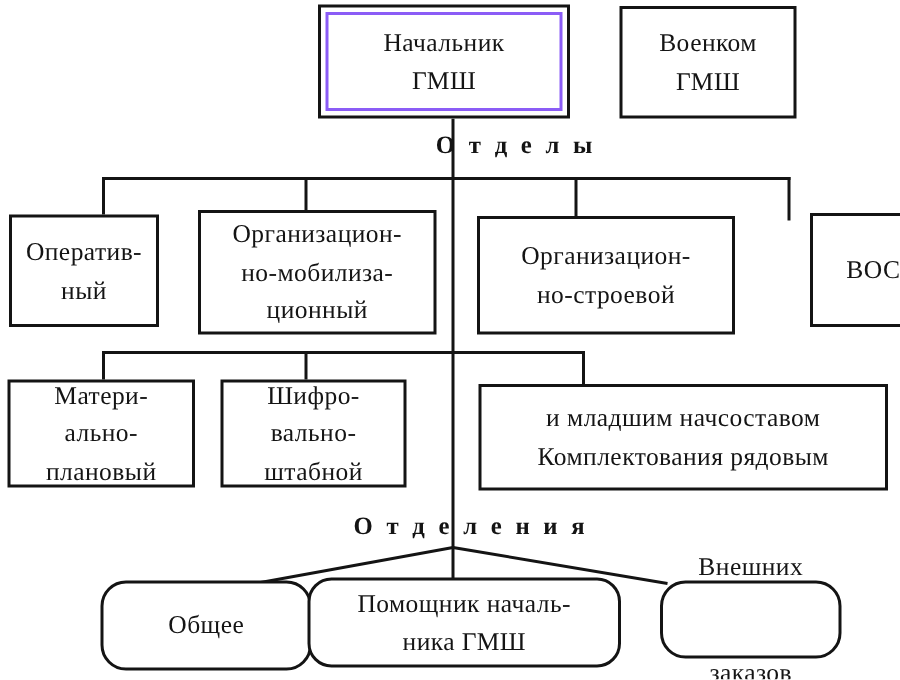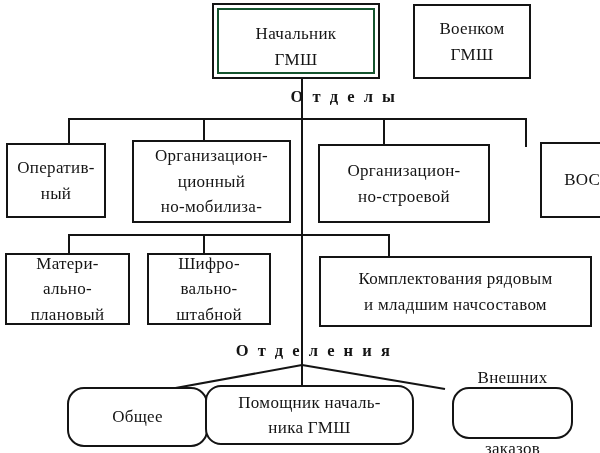--- a/index.html
+++ b/index.html
@@ -37,25 +37,25 @@
     line-height: 1.5;
     letter-spacing: 0.3px;
   }
   .box .ln { white-space: nowrap; }
   .box.double-outer {
     padding: 0;
   }
   .box.double-outer .double-inner {
     position: absolute;
     inset: 3px;
-    border: 2px solid #14532d;
+    border: 2px solid #8b5cf6;
     display: flex;
     flex-direction: column;
     align-items: center;
-    justify-content: flex-end;
+    justify-content: center;
     font-family: Liberation Serif, serif;
   }
   .box.rounded {
     border-radius: 17px;
   }
   .section-label {
     position: absolute;
     z-index: 2;
     left: 0;
     width: 600px;
@@ -74,21 +74,21 @@
   #box-operational  { left: 6px;   top: 143px; width: 100px; height: 75px; }
   #box-orgmob       { left: 132px; top: 140px; width: 159px; height: 83px; }
   #box-orgstroy     { left: 318px; top: 144px; width: 172px; height: 79px; }
   #box-voso         { left: 495px; top: 142px; width: 97px;  height: 76px; margin-left: 45px; }
   #box-material     { left: 5px;   top: 253px; width: 125px; height: 72px; }
   #box-cipher       { left: 147px; top: 253px; width: 124px; height: 72px; }
   #box-manning      { left: 319px; top: 256px; width: 273px; height: 71px; }
   #label-divisions  { top: 341px; padding-left: 14px; }
   #box-general      { left: 67px;  top: 387px; width: 141px; height: 60px; }
   #box-assistant    { left: 205px; top: 385px; width: 209px; height: 60px; border-radius: 16px; }
-  #box-external     { left: 452px; top: 387px; width: 121px; height: 52px; gap: 45px; }
+  #box-external     { left: 440px; top: 387px; width: 121px; height: 52px; gap: 45px; }
 </style>
 </head>
 <body>
 
 <div class="canvas">
 
   <svg class="connectors" viewBox="0 0 600 453" xmlns="http://www.w3.org/2000/svg">
     <g stroke="#141414" stroke-width="2" fill="none">
 
       <path d="M302 79 V390"></path>
@@ -123,22 +123,22 @@
 
   <div class="section-label" id="label-departments">О т д е л ы</div>
 
   <div class="box" id="box-operational">
     <div class="ln">Оператив-</div>
     <div class="ln">ный</div>
   </div>
 
   <div class="box" id="box-orgmob">
     <div class="ln">Организацион-</div>
+    <div class="ln">но-мобилиза-</div>
     <div class="ln">ционный</div>
-    <div class="ln">но-мобилиза-</div>
   </div>
 
   <div class="box" id="box-orgstroy">
     <div class="ln">Организацион-</div>
     <div class="ln">но-строевой</div>
   </div>
 
   <div class="box" id="box-voso">
     <div class="ln">ВОСО</div>
   </div>
@@ -149,22 +149,22 @@
     <div class="ln">штабной</div>
   </div>
 
   <div class="box" id="box-material">
     <div class="ln">Матери-</div>
     <div class="ln">ально-</div>
     <div class="ln">плановый</div>
   </div>
 
   <div class="box" id="box-manning">
+    <div class="ln">и  младшим  начсоставом</div>
     <div class="ln">Комплектования  рядовым</div>
-    <div class="ln">и  младшим  начсоставом</div>
   </div>
 
   <div class="section-label" id="label-divisions">О т д е л е н и я</div>
 
   <div class="box rounded" id="box-general">
     <div class="ln">Общее</div>
   </div>
 
   <div class="box rounded" id="box-assistant">
     <div class="ln">Помощник началь-</div>

